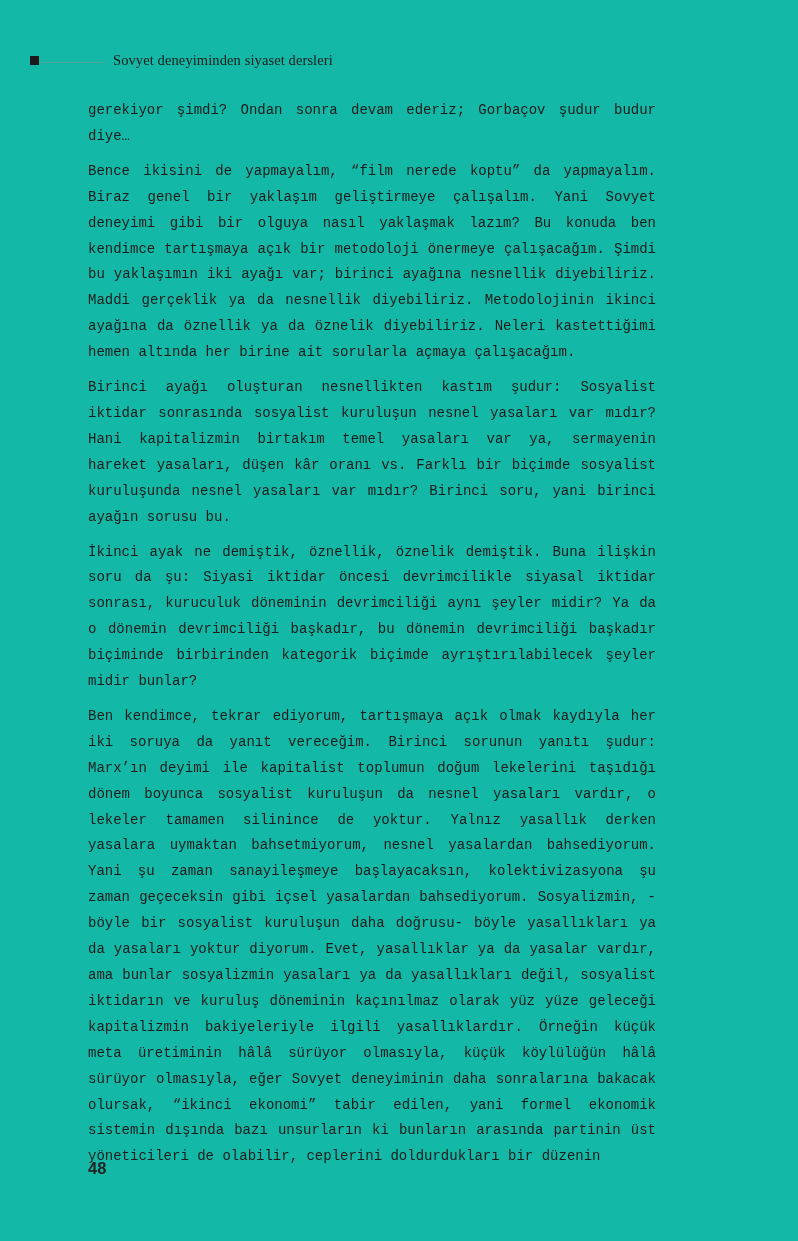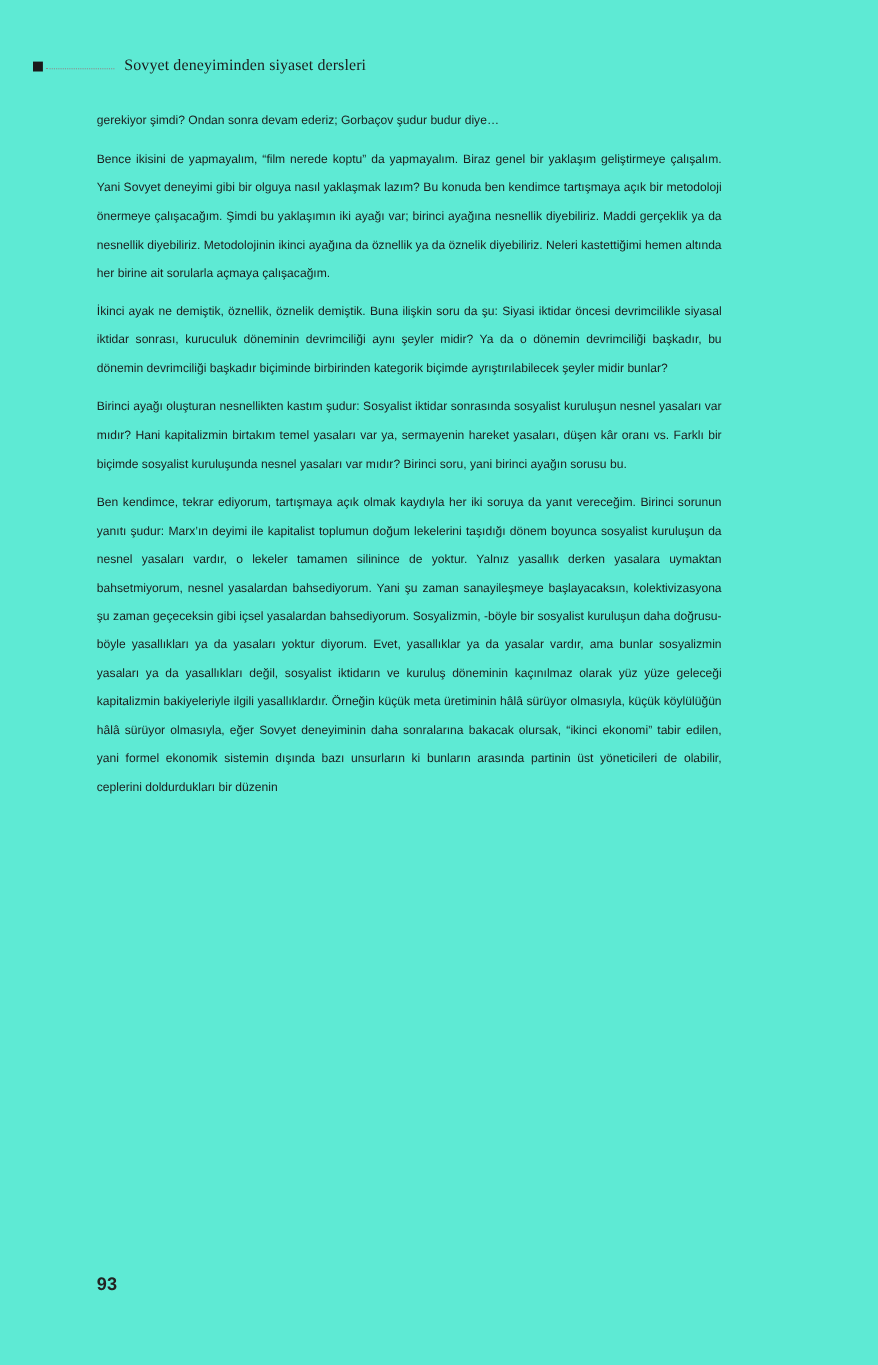--- a/index.html
+++ b/index.html
@@ -13,21 +13,21 @@
     background: #ffffff;
     font-family: "Liberation Serif", "DejaVu Serif", serif;
     color: #1c1c1c;
     overflow: hidden;
   }
 
   .page {
     position: relative;
     width: 798px;
     height: 1241px;
-    background: #5eead4;
+    background: #14b8a6;
     box-sizing: border-box;
   }
 
   
   .running-head {
     position: absolute;
     top: 50px;
     left: 30px;
     width: 640px;
     height: 20px;
@@ -62,27 +62,27 @@
 
   
   .textblock {
     position: absolute;
     top: 98px;
     left: 88px;
     width: 568px;
   }
   .para {
     margin: 0 0 9px 0;
-    font-size: 11px;
+    font-size: 14px;
     line-height: 25.9px;
     text-align: justify;
     text-justify: inter-word;
     hyphens: manual;
     color: #1c1c1c;
-    font-family: Liberation Sans, sans-serif;
+    font-family: Liberation Mono, monospace;
   }
   .para:last-child {
     margin-bottom: 4px;
   }
 
   
   .folio {
     position: absolute;
     left: 88px;
     top: 1160px;
@@ -100,20 +100,20 @@
 
   <div class="running-head">
     <span class="head-square"></span>
     <span class="head-rule"></span>
     <span class="head-title">Sovyet deneyiminden siyaset dersleri</span>
   </div>
 
   <div class="textblock">
     <p class="para">gerekiyor şimdi? Ondan sonra devam ederiz; Gorbaçov şudur budur diye…</p>
     <p class="para">Bence ikisini de yapmayalım, “film nerede koptu” da yapmayalım. Biraz genel bir yaklaşım geliştirmeye çalışalım. Yani Sovyet deneyimi gibi bir olguya nasıl yaklaşmak lazım? Bu konuda ben kendimce tartışmaya açık bir metodoloji önermeye çalışacağım. Şimdi bu yaklaşımın iki ayağı var; birinci ayağına nesnellik diyebiliriz. Maddi gerçeklik ya da nesnellik diyebiliriz. Metodolojinin ikinci ayağına da öznellik ya da öznelik diyebiliriz. Neleri kastettiğimi hemen altında her birine ait sorularla açmaya çalışacağım.</p>
+    <p class="para">Birinci ayağı oluşturan nesnellikten kastım şudur: Sosyalist iktidar sonrasında sosyalist kuruluşun nesnel yasaları var mıdır? Hani kapitalizmin birtakım temel yasaları var ya, sermayenin hareket yasaları, düşen kâr oranı vs. Farklı bir biçimde sosyalist kuruluşunda nesnel yasaları var mıdır? Birinci soru, yani birinci ayağın sorusu bu.</p>
     <p class="para">İkinci ayak ne demiştik, öznellik, öznelik demiştik. Buna ilişkin soru da şu: Siyasi iktidar öncesi devrimcilikle siyasal iktidar sonrası, kuruculuk döneminin devrimciliği aynı şeyler midir? Ya da o dönemin devrimciliği başkadır, bu dönemin devrimciliği başkadır biçiminde birbirinden kategorik biçimde ayrıştırılabilecek şeyler midir bunlar?</p>
-    <p class="para">Birinci ayağı oluşturan nesnellikten kastım şudur: Sosyalist iktidar sonrasında sosyalist kuruluşun nesnel yasaları var mıdır? Hani kapitalizmin birtakım temel yasaları var ya, sermayenin hareket yasaları, düşen kâr oranı vs. Farklı bir biçimde sosyalist kuruluşunda nesnel yasaları var mıdır? Birinci soru, yani birinci ayağın sorusu bu.</p>
     <p class="para">Ben kendimce, tekrar ediyorum, tartışmaya açık olmak kaydıyla her iki soruya da yanıt vereceğim. Birinci sorunun yanıtı şudur: Marx’ın deyimi ile kapitalist toplumun doğum lekelerini taşıdığı dönem boyunca sosyalist kuruluşun da nesnel yasaları vardır, o lekeler tamamen silinince de yoktur. Yalnız yasallık derken yasalara uymaktan bahsetmiyorum, nesnel yasalardan bahsediyorum. Yani şu zaman sanayileşmeye başlayacaksın, kolektivizasyona şu zaman geçeceksin gibi içsel yasalardan bahsediyorum. Sosyalizmin, -böyle bir sosyalist kuruluşun daha doğrusu- böyle yasallıkları ya da yasaları yoktur diyorum. Evet, yasallıklar ya da yasalar vardır, ama bunlar sosyalizmin yasaları ya da yasallıkları değil, sosyalist iktidarın ve kuruluş döneminin kaçınılmaz olarak yüz yüze geleceği kapitalizmin bakiyeleriyle ilgili yasallıklardır. Örneğin küçük meta üretiminin hâlâ sürüyor olmasıyla, küçük köylülüğün hâlâ sürüyor olmasıyla, eğer Sovyet deneyiminin daha sonralarına bakacak olursak, “ikinci ekonomi” tabir edilen, yani formel ekonomik sistemin dışında bazı unsurların ki bunların arasında partinin üst yöneticileri de olabilir, ceplerini doldurdukları bir düzenin</p>
   </div>
 
-  <div class="folio">93</div>
+  <div class="folio">48</div>
 
 </div>
 
 </body></html>

